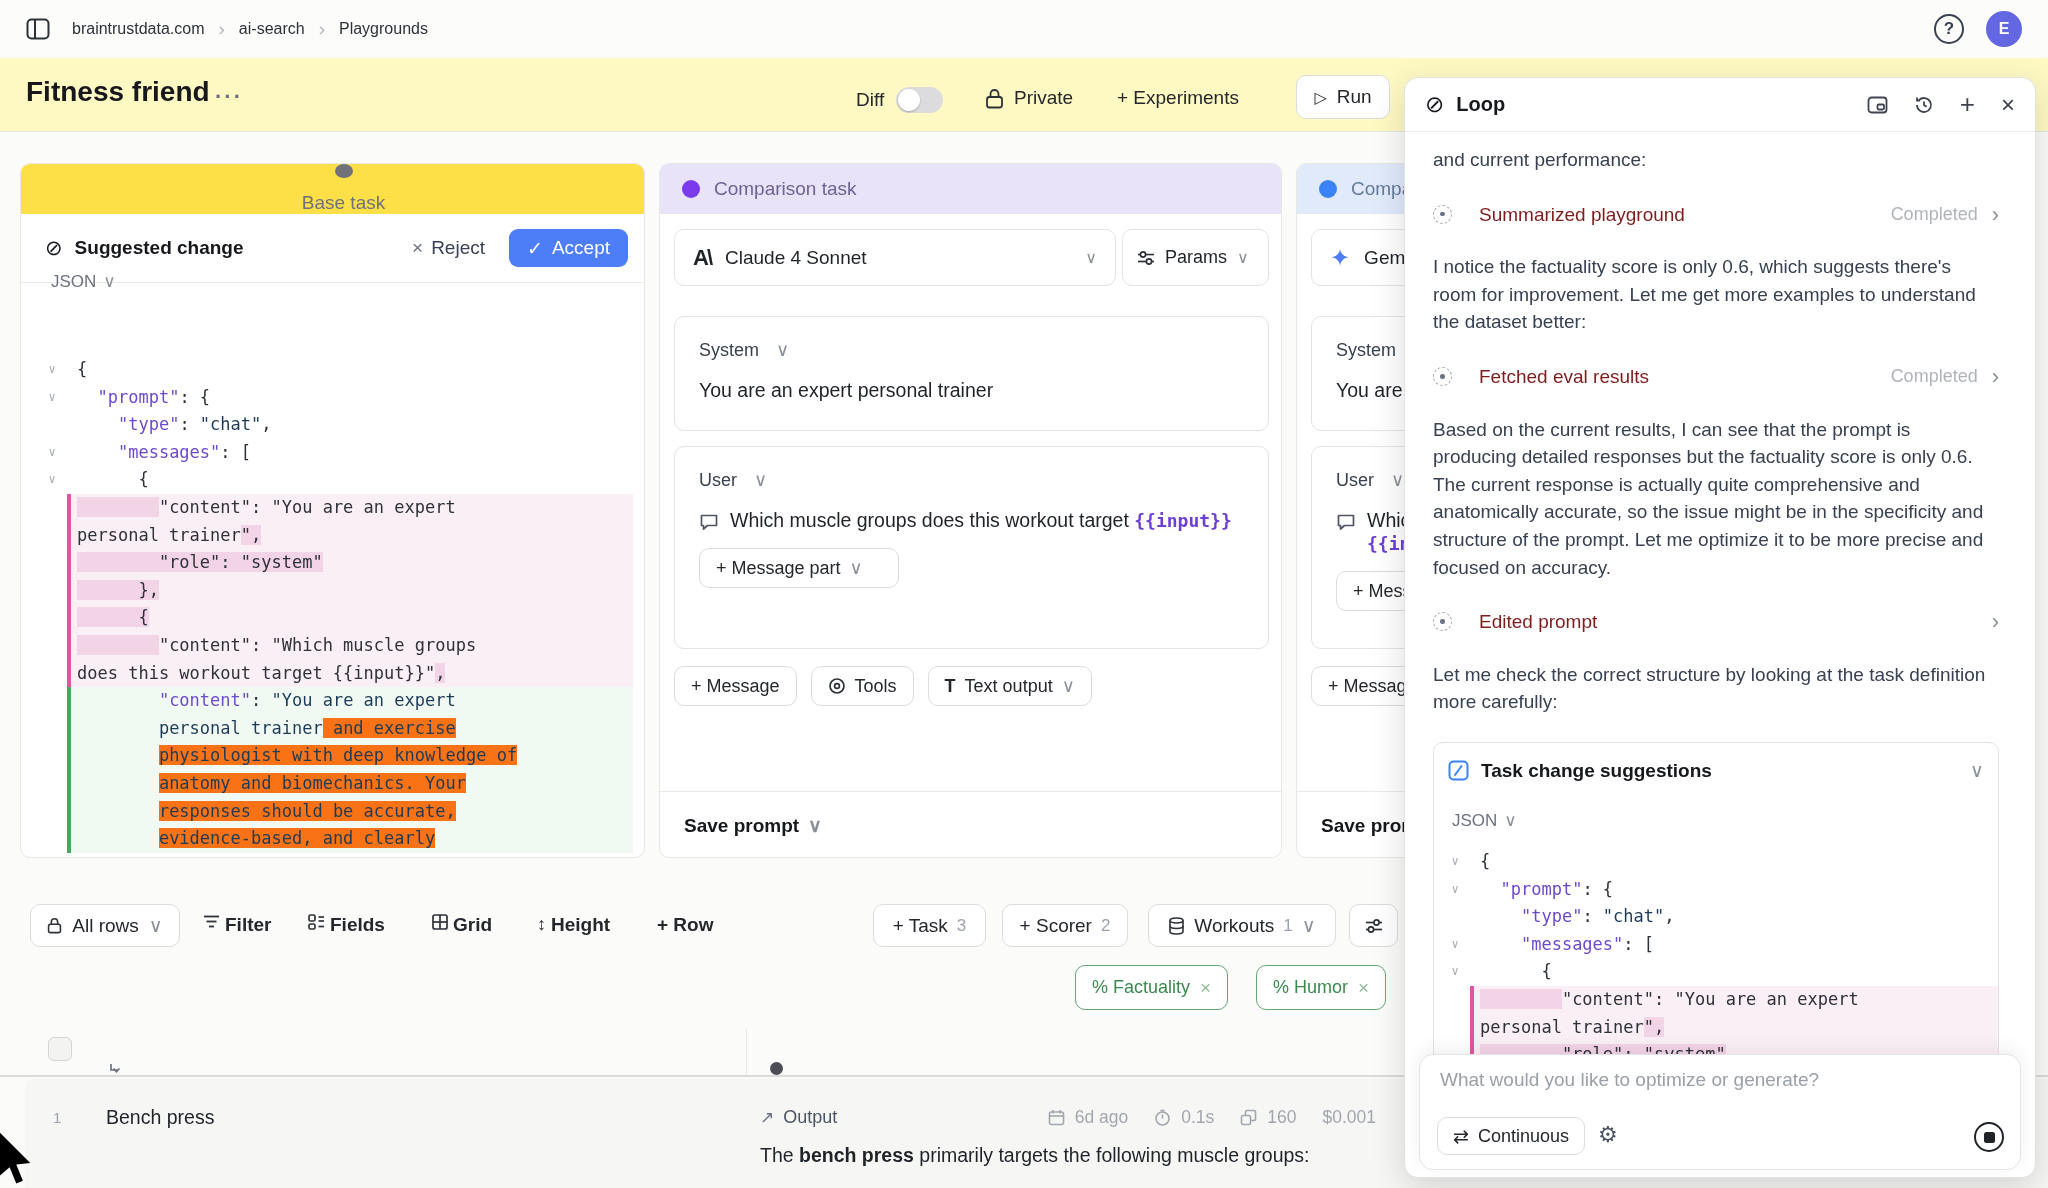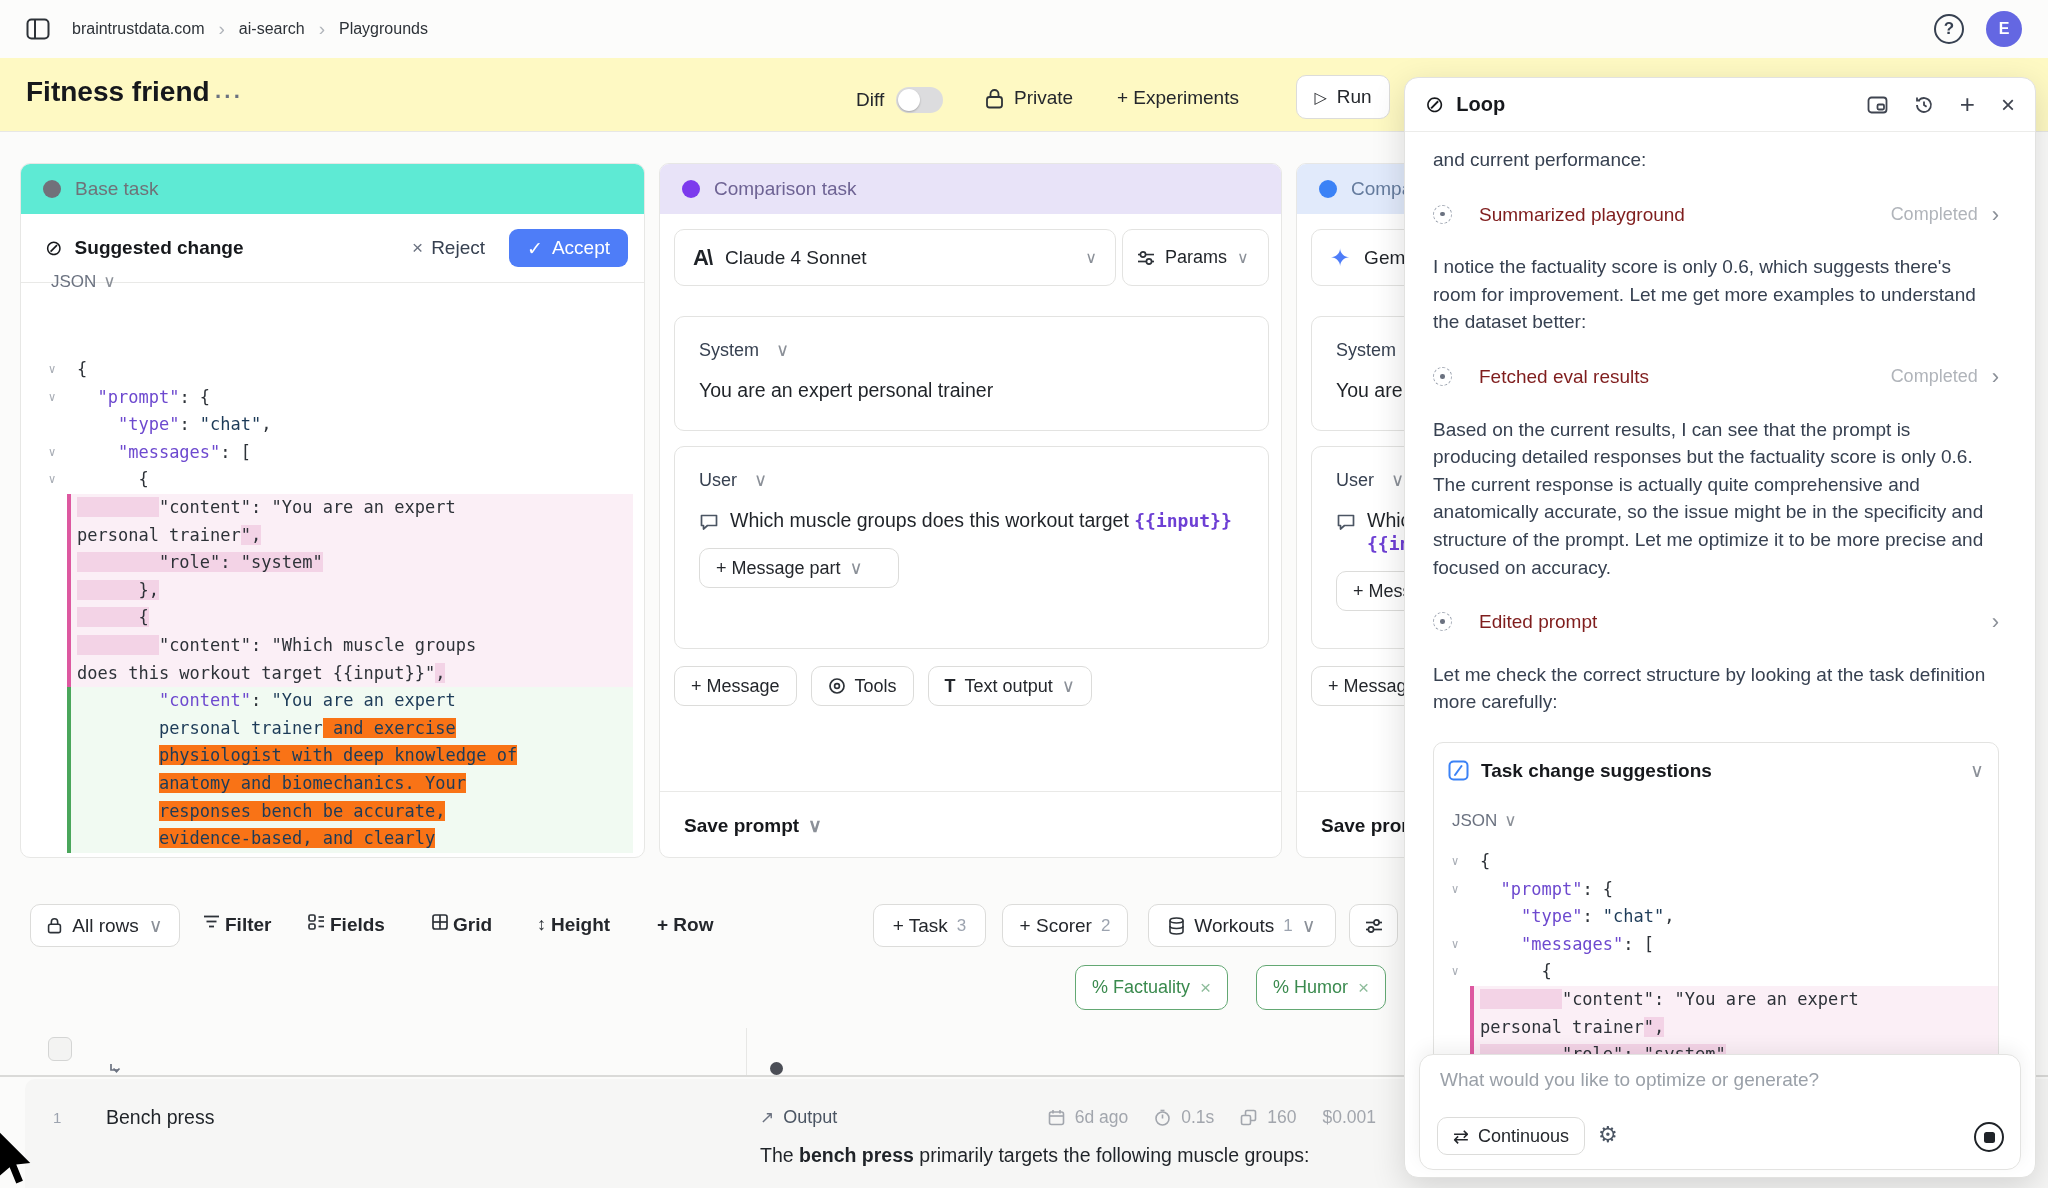--- a/index.html
+++ b/index.html
@@ -181,21 +181,21 @@
     <div class="abs pill" style="left:14px; top:502px; width:150px;">
       <span style="white-space:nowrap;">+ Message</span>
     </div>
     <div class="abs save-row" style="left:0; top:627px; width:623px; height:68px;">
       <span style="white-space:nowrap;">Save prompt</span>
         <span class="chev">∨</span>
     </div>
   </div>
 
   <div class="abs col-card" style="left:20px; top:163px; width:625px; height:695px;">
-    <div class="col-head" style="background:#5eead4;">
+    <div class="col-head" style="background:#fde047;flex-direction:column;">
       <span class="dot" style="background:#71717a;"></span>
       <span class="t" style="color:#6f7278;">Base task</span>
     </div>
     <div class="sug-row">
       <span style="font-size:21px; color:#16181c;">⊘</span>
       <span class="sug-title">Suggested change</span>
       <div class="row" style="margin-left:auto; gap:24px;">
         <span class="link-btn">
           <span style="color:#6b7280;">×</span>
           <span>Reject</span>
@@ -220,21 +220,21 @@
         <div class="cl del"><span class="gut"></span><span class="ct"><span class="t p">personal trainer</span><span class="t m">",</span></span></div>
         <div class="cl del"><span class="gut"></span><span class="ct"><span class="t m">        "role": "system"</span></span></div>
         <div class="cl del"><span class="gut"></span><span class="ct"><span class="t m">      },</span></span></div>
         <div class="cl del"><span class="gut"></span><span class="ct"><span class="t m">      {</span></span></div>
         <div class="cl del"><span class="gut"></span><span class="ct"><span class="t m">        </span><span class="t p">"content": "Which muscle groups</span></span></div>
         <div class="cl del"><span class="gut"></span><span class="ct"><span class="t p">does this workout target {{input}}"</span><span class="t m">,</span></span></div>
         <div class="cl add"><span class="gut"></span><span class="ct"><span class="t p">        </span><span class="t k">"content"</span><span class="t p">: </span><span class="t s">"You are an expert</span></span></div>
         <div class="cl add"><span class="gut"></span><span class="ct"><span class="t p">        </span><span class="t s">personal trainer</span><span class="t s m"> and exercise</span></span></div>
         <div class="cl add"><span class="gut"></span><span class="ct"><span class="t p">        </span><span class="t s m">physiologist with deep knowledge of</span></span></div>
         <div class="cl add"><span class="gut"></span><span class="ct"><span class="t p">        </span><span class="t s m">anatomy and biomechanics. Your</span></span></div>
-        <div class="cl add"><span class="gut"></span><span class="ct"><span class="t p">        </span><span class="t s m">responses bench be accurate,</span></span></div>
+        <div class="cl add"><span class="gut"></span><span class="ct"><span class="t p">        </span><span class="t s m">responses should be accurate,</span></span></div>
         <div class="cl add"><span class="gut"></span><span class="ct"><span class="t p">        </span><span class="t s m">evidence-based, and clearly</span></span></div>
       </div>
   </div>
 
   <div class="abs col-card" style="left:659px; top:163px; width:623px; height:695px;">
     <div class="col-head" style="background:#e8e3f8;">
       <span class="dot" style="background:#7c3aed;"></span>
       <span class="t" style="color:#6e6394;">Comparison task</span>
     </div>
     <div class="abs row" style="left:14px; top:65px; width:595px; gap:6px;">

